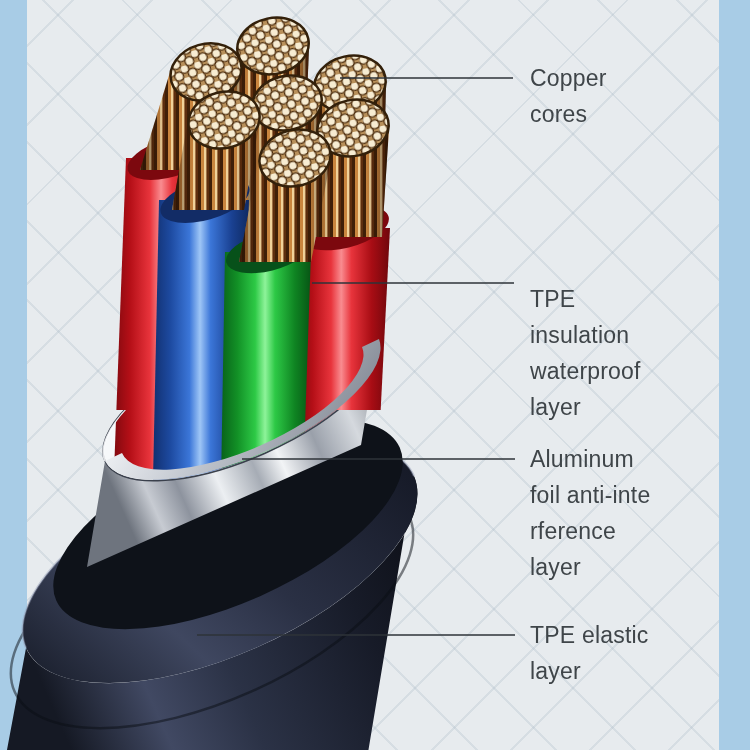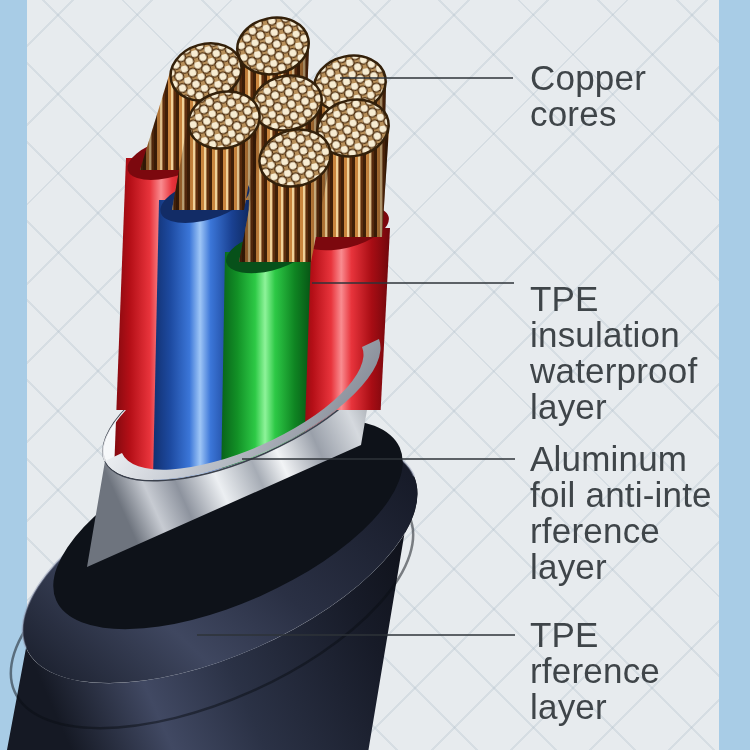--- a/index.html
+++ b/index.html
@@ -10,21 +10,21 @@
       repeating-linear-gradient(45deg, rgba(170,186,198,0.28) 0 2px, transparent 2px 56px),
       repeating-linear-gradient(-45deg, rgba(170,186,198,0.28) 0 2px, transparent 2px 56px);
     font-family:"Liberation Sans", sans-serif;
   }
   .strip{position:absolute;top:0;bottom:0;}
   .strip-left{left:0;width:27px;}
   .strip-right{left:719px;width:31px;}
   .scene{position:absolute;left:0;top:0;}
   .label{
     position:absolute;left:530px;width:200px;
-    font-size:35px;line-height:36px;font-weight:400;
+    font-size:23px;line-height:36px;font-weight:400;
     white-space:pre-line;letter-spacing:0.2px;
   }
   .label-copper{top:60px;}
   .label-insulation{top:281px;}
   .label-foil{top:441px;}
   .label-elastic{top:617px;}
 </style>
 </head>
 <body>
 
@@ -204,16 +204,16 @@
   <div class="label label-copper" style="color: rgb(63, 69, 73);">Copper
 cores</div>
   <div class="label label-insulation" style="color: rgb(63, 69, 73);">TPE
 insulation
 waterproof
 layer</div>
   <div class="label label-foil" style="color: rgb(63, 69, 73);">Aluminum
 foil anti-inte
 rference
 layer</div>
-  <div class="label label-elastic" style="color: rgb(63, 69, 73);">TPE rference
+  <div class="label label-elastic" style="color: rgb(63, 69, 73);">TPE elastic
 layer</div>
 
 </div>
 
 </body></html>

